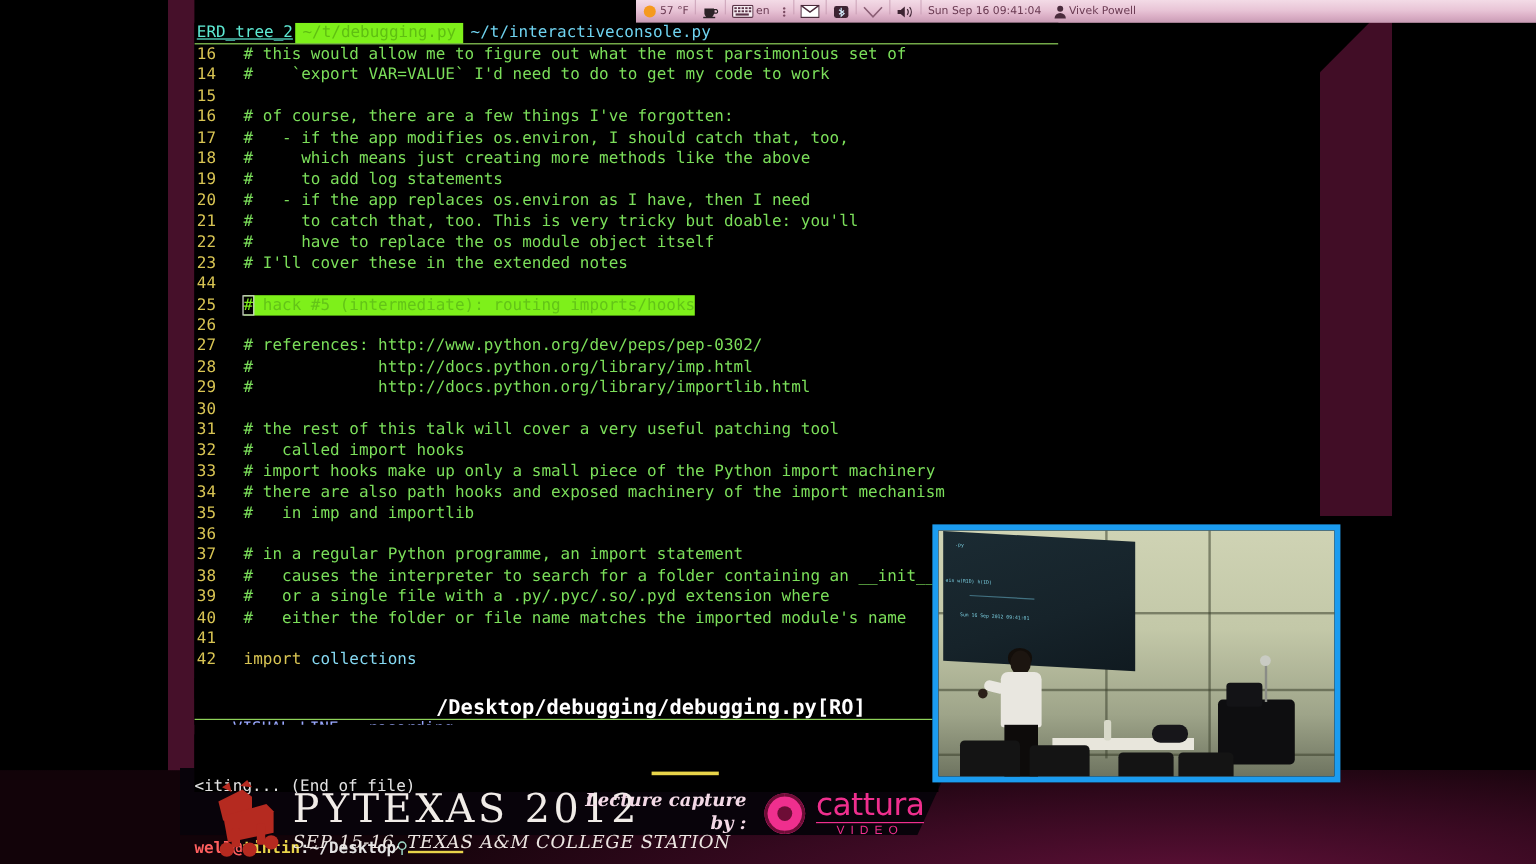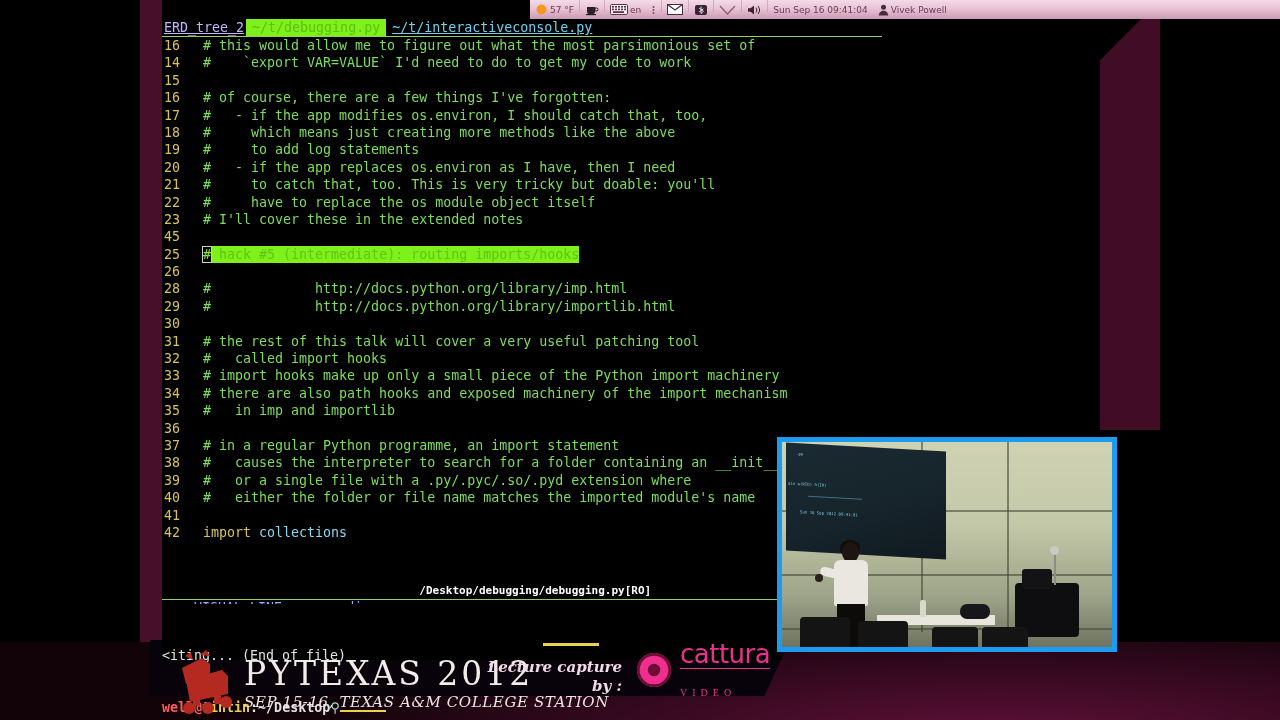--- a/index.html
+++ b/index.html
@@ -51,40 +51,40 @@
     font-family:"DejaVu Sans Mono",monospace;
     font-size:13.3px;line-height:17.4px;
     overflow:hidden;
   }
   #tabline{
     height:17px;line-height:17px;display:flex;align-items:center;
     font-size:13.3px;white-space:nowrap;color:#c7c7ff;
     border-bottom:1px solid #8fd35a;
   }
   .tab{padding:0 2px;}
-  .tab-inactive{color:#c4b5fd;text-decoration:underline;}
+  .tab-inactive{color:#5eead4;text-decoration:underline;}
   .tab-active{background:#7ef01a;color:#5fbf12;padding:0 6px;text-align:right;}
-  .tab-path{color:#6fd3f0;text-decoration:underline;margin-left:6px;}
+  .tab-path{color:#6fd3f0;margin-left:6px;}
 
   .code-area{position:relative;}
   .row{height:17.4px;line-height:17.4px;white-space:pre;display:flex;}
   .ln{
     width:26px;min-width:26px;text-align:right;color:#d8c453;
     margin-left:-8px;padding-right:6px;box-sizing:content-box;
   }
   .txt{color:#7bde5a;margin-left:17px;}
   .txt .kw{color:#d8c453;}
   .txt .id{color:#86d9f2;}
   .row.sel .txt{background:#7ef01a;color:#63c418;}
   .row.sel .cur{background:#000;color:#7ef01a;outline:1px solid #cfcfcf;}
 
   
   #status-file{
     position:absolute;left:0;top:546px;width:720px;height:17px;line-height:17px;
-    white-space:pre;font-size:11px;background:#000;text-align:center;
+    white-space:pre;font-size:17px;background:#000;text-align:center;
   }
   .st-name{color:#ffffff;font-weight:bold;}
   #status-mode{
     position:absolute;left:0;top:563px;width:720px;height:17px;line-height:17px;
     white-space:pre;font-size:13.3px;color:#9aa8ff;
     border-bottom:1px solid #8fd35a;
   }
 
   
   #terminal{
@@ -150,23 +150,23 @@
     position:absolute;left:487px;bottom:24px;width:135px;text-align:right;
     font-family:"DejaVu Serif",serif;font-style:italic;font-weight:bold;
     font-size:15px;line-height:19px;color:#f3d9e6;
   }
   #cattura{position:absolute;left:636px;bottom:22px;display:flex;align-items:center;gap:8px;}
   #cattura-word{
     font-family:"DejaVu Sans",sans-serif;font-size:26px;color:#ef2f8e;
     line-height:26px;letter-spacing:-.5px;
   }
   #cattura-sub{
-    font-family:Liberation Serif, serif;font-size:10px;color:#ef2f8e;
-    letter-spacing:5px;text-align:left;border-top:1px solid #ef2f8e;
-    padding-top:18px;margin-top:1px;
+    font-family:Liberation Sans, sans-serif;font-size:10px;color:#ef2f8e;
+    letter-spacing:5px;text-align:center;border-top:1px solid #ef2f8e;
+    padding-top:1px;margin-top:1px;
   }
   #yellow-tick{position:absolute;left:543px;bottom:74px;width:56px;height:3px;background:#e8d44a;}
 </style>
 </head>
 <body>
 
 <div id="backdrop"></div>
 <div id="band-right-fill"></div>
 <div id="band-left-fill"></div>
 <div id="band-bottom-pink"></div>
@@ -267,23 +267,24 @@
       <div class="row"><span class="ln">14</span><span class="txt">#    `export VAR=VALUE` I'd need to do to get my code to work</span></div>
       <div class="row"><span class="ln">15</span><span class="txt"></span></div>
       <div class="row"><span class="ln">16</span><span class="txt"># of course, there are a few things I've forgotten:</span></div>
       <div class="row"><span class="ln">17</span><span class="txt">#   - if the app modifies os.environ, I should catch that, too,</span></div>
       <div class="row"><span class="ln">18</span><span class="txt">#     which means just creating more methods like the above</span></div>
       <div class="row"><span class="ln">19</span><span class="txt">#     to add log statements</span></div>
       <div class="row"><span class="ln">20</span><span class="txt">#   - if the app replaces os.environ as I have, then I need</span></div>
       <div class="row"><span class="ln">21</span><span class="txt">#     to catch that, too. This is very tricky but doable: you'll</span></div>
       <div class="row"><span class="ln">22</span><span class="txt">#     have to replace the os module object itself</span></div>
       <div class="row"><span class="ln">23</span><span class="txt"># I'll cover these in the extended notes</span></div>
-      <div class="row"><span class="ln">45</span><span class="txt"></span></div>
+      <div class="row"><span class="ln">44</span><span class="txt"></span></div>
       <div class="row sel"><span class="ln">25</span><span class="txt"><span class="cur">#</span><span> hack #5 (intermediate): routing imports/hooks</span></span></div>
       <div class="row"><span class="ln">26</span><span class="txt"></span></div>
+      <div class="row"><span class="ln">27</span><span class="txt"># references: http://www.python.org/dev/peps/pep-0302/</span></div>
       <div class="row"><span class="ln">28</span><span class="txt">#             http://docs.python.org/library/imp.html</span></div>
       <div class="row"><span class="ln">29</span><span class="txt">#             http://docs.python.org/library/importlib.html</span></div>
       <div class="row"><span class="ln">30</span><span class="txt"></span></div>
       <div class="row"><span class="ln">31</span><span class="txt"># the rest of this talk will cover a very useful patching tool</span></div>
       <div class="row"><span class="ln">32</span><span class="txt">#   called import hooks</span></div>
       <div class="row"><span class="ln">33</span><span class="txt"># import hooks make up only a small piece of the Python import machinery</span></div>
       <div class="row"><span class="ln">34</span><span class="txt"># there are also path hooks and exposed machinery of the import mechanism</span></div>
       <div class="row"><span class="ln">35</span><span class="txt">#   in imp and importlib</span></div>
       <div class="row"><span class="ln">36</span><span class="txt"></span></div>
       <div class="row"><span class="ln">37</span><span class="txt"># in a regular Python programme, an import statement</span></div>

